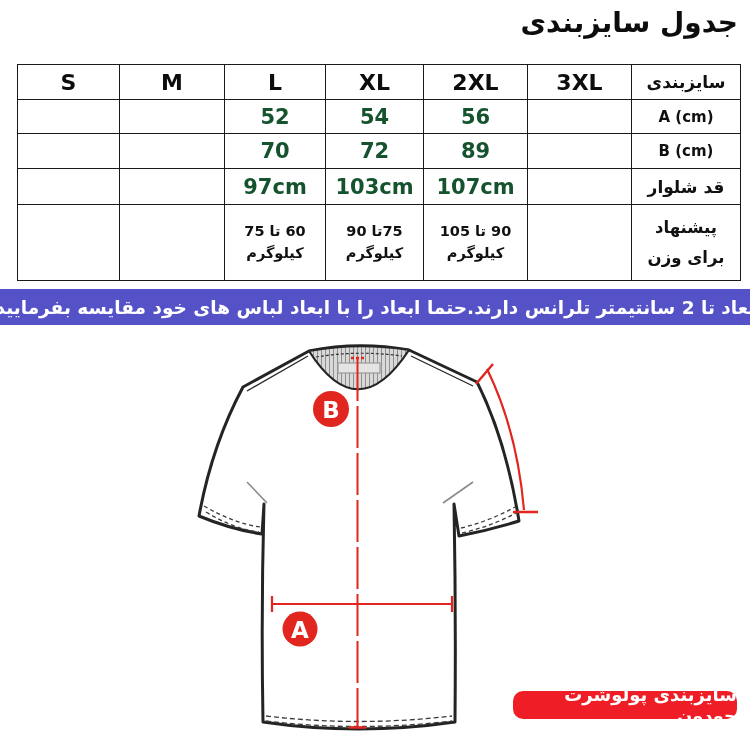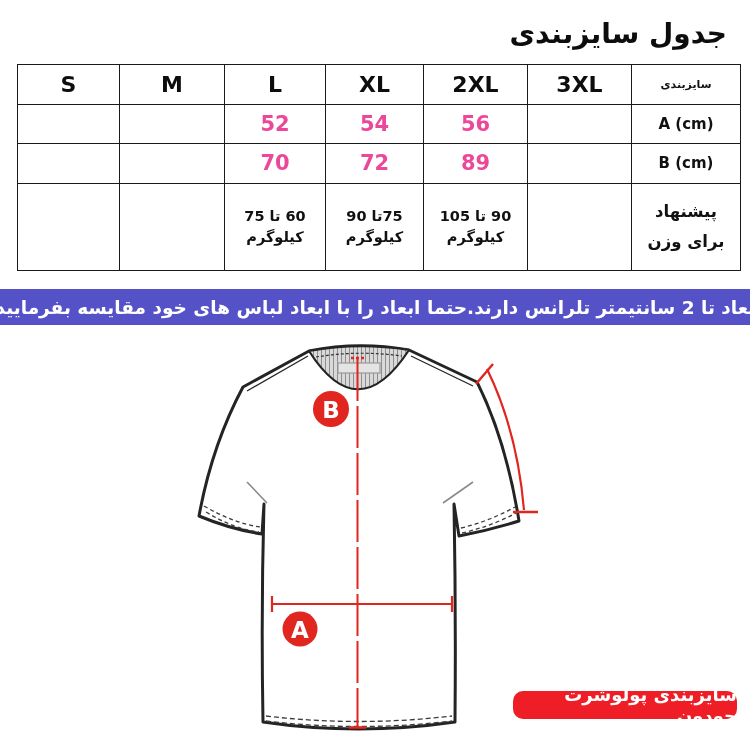--- a/index.html
+++ b/index.html
@@ -1,40 +1,40 @@
 <!DOCTYPE html>
 <html lang="fa"><head>
 <meta charset="utf-8">
 <style>
   html,body{margin:0;padding:0;background:#ffffff;}
   .stage{
     position:relative;width:750px;height:750px;background:#fff;overflow:hidden;
     font-family:"DejaVu Sans","Liberation Sans",sans-serif;color:#111;
   }
   .page-title{
-    position:absolute;top:6px;right:12px;margin:11px;
+    position:absolute;top:6px;right:12px;margin:0;
     font-size:28px;font-weight:800;direction:rtl;color:#0d0d0d;letter-spacing:0;
   }
   table.size-table{
     position:absolute;left:17px;top:64px;width:723px;height:207px;
     border-collapse:collapse;table-layout:fixed;direction:ltr;
   }
   table.size-table td,table.size-table th{
     border:1.8px solid #1a1a1a;text-align:center;vertical-align:middle;
     padding:0 2px;overflow:hidden;
   }
   tr.hdr{height:35px}
   tr.rA{height:34px}
   tr.rB{height:35px}
   tr.rP{height:36px}
   tr.rW{height:76px}
   .size-hd{font-size:22px;font-weight:800;color:#0d0d0d;}
-  .num{font-size:21px;font-weight:700;color:#ec4899;}
+  .num{font-size:21px;font-weight:700;color:#14532d;}
   .fa{direction:rtl;font-weight:600;}
-  .lblcell{font-size:11px;}
+  .lblcell{font-size:17px;}
   .wt{font-size:14.5px;font-weight:700;white-space:pre-line;line-height:1.45;}
   .lbl-multi{white-space:pre-line;line-height:1.8;font-size:16.5px;}
   .ltr{direction:ltr;font-weight:600;font-size:15px;}
   .notice{
     position:absolute;left:0;top:289px;width:750px;height:36px;
     background:#5452c6;color:#ffffff;direction:rtl;
     display:flex;align-items:center;justify-content:center;
     font-size:18.5px;font-weight:700;white-space:nowrap;
   }
   .diagram{position:absolute;left:130px;top:333px;}
@@ -82,20 +82,29 @@
       <td class="ltr" dir="ltr">A (cm)</td>
     </tr>
     <tr class="rB">
       <td></td>
       <td></td>
       <td class="num">70</td>
       <td class="num">72</td>
       <td class="num">89</td>
       <td></td>
       <td class="ltr" dir="ltr">B (cm)</td>
+    </tr>
+    <tr class="rP">
+      <td></td>
+      <td></td>
+      <td class="num">97cm</td>
+      <td class="num">103cm</td>
+      <td class="num">107cm</td>
+      <td></td>
+      <td class="fa lblcell">قد شلوار</td>
     </tr>
     <tr class="rW">
       <td></td>
       <td></td>
       <td class="fa wt">60 تا 75
 کیلوگرم</td>
       <td class="fa wt">75تا 90
 کیلوگرم</td>
       <td class="fa wt">90 تا 105
 کیلوگرم</td>

